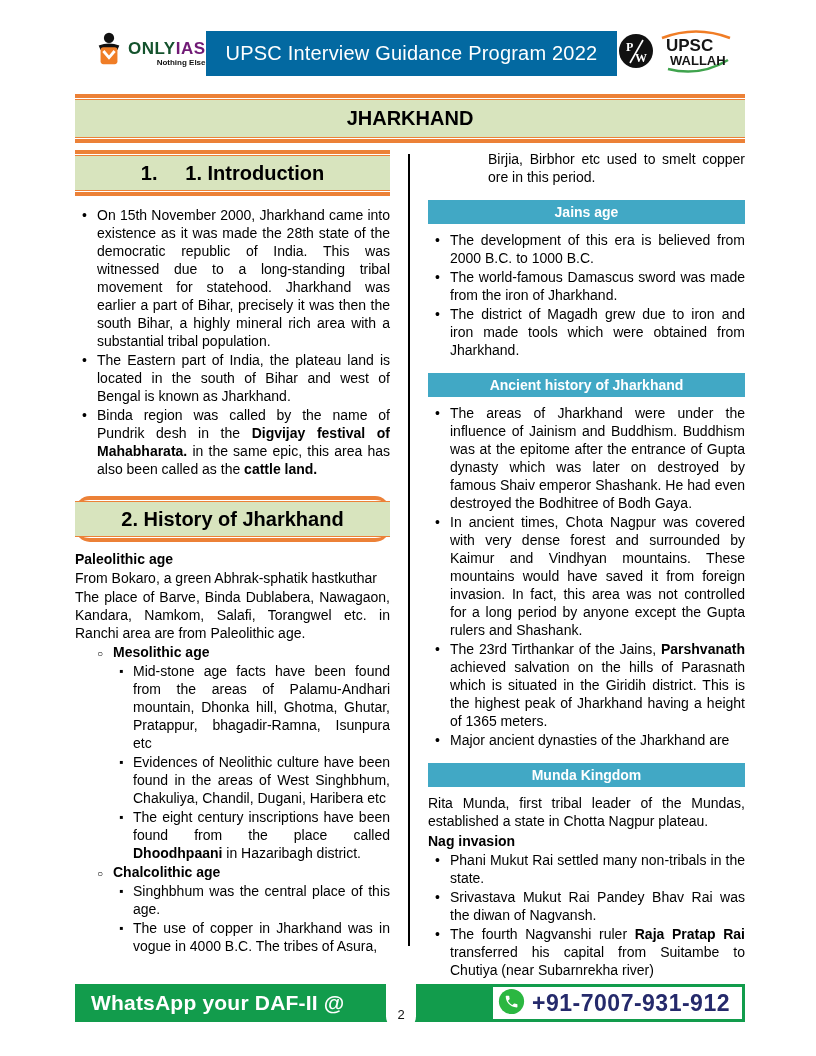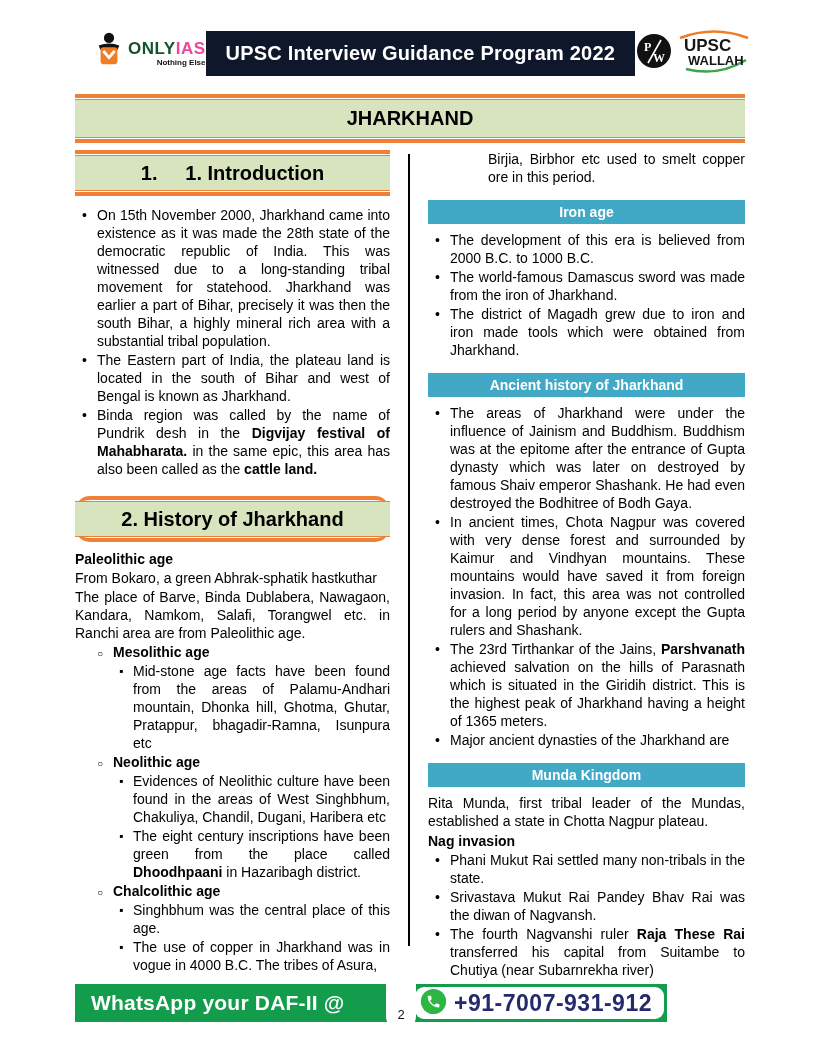--- a/index.html
+++ b/index.html
@@ -8,23 +8,23 @@
     font-family:"Liberation Sans", sans-serif;color:#000;
     -webkit-font-smoothing:antialiased;
   }
   
   .top-header{position:absolute;top:26px;left:94px;width:632px;height:54px;
     display:flex;align-items:center;justify-content:space-between;}
   .oi-logo{display:flex;align-items:center;gap:4px;}
   .oi-text{display:flex;flex-direction:column;line-height:1;}
   .oi-words{font-weight:bold;font-size:17px;letter-spacing:.5px;}
   .oi-only{color:#14532d;}
-  .oi-ias{color:#ec4899;}
+  .oi-ias{color:#701a75;}
   .oi-tag{font-size:8px;font-weight:bold;color:#111;text-align:right;margin-top:2px;}
-  .black-banner{background:#0f172a;color:#fff;font-weight:bold;font-size:20px;
+  .black-banner{background:#0369a1;color:#fff;font-weight:normal;font-size:20px;
     padding:11px 20px;white-space:nowrap;letter-spacing:.2px;}
   .pw-logo{display:flex;align-items:center;gap:3px;}
   
   .band{border-top:4px solid #EC8137;border-bottom:4px solid #EC8137;background:#fff;padding:1px 0;}
   .band-inner{background:#D8E4BE;border-top:1px solid #EC8137;border-bottom:1px solid #EC8137;
     text-align:center;font-weight:bold;}
   .title-band{position:absolute;top:94px;left:75px;width:670px;}
   .title-band .band-inner{font-size:20px;padding:7px 8px;}
   
   .columns{position:absolute;top:150px;left:75px;width:670px;height:800px;}
@@ -44,28 +44,28 @@
   .o-bullet{position:relative;padding-left:38px;margin:0 0 1px 0;}
   .o-bullet::before{content:"\25CB";position:absolute;left:22px;top:2px;font-size:10px;}
   .o-bullet span{font-weight:bold;}
   .sq-bullet{position:relative;padding-left:58px;text-align:justify;margin:0 0 1px 0;}
   .sq-bullet::before{content:"\25AA";position:absolute;left:44px;top:0;font-size:12px;}
   .para{text-align:justify;margin:0 0 1px 0;}
   .bold-line{font-weight:bold;margin:2px 0 1px 0;}
   .cont{padding-left:60px;text-align:justify;margin:0 0 1px 0;}
   .blk span.b{font-weight:bold;}
   
-  .footer{position:absolute;top:984px;left:75px;width:592px;height:38px;background:#129C4C;}
+  .footer{position:absolute;top:984px;left:75px;width:670px;height:38px;background:#129C4C;}
   .footer-label{position:absolute;left:16px;top:0;height:38px;line-height:38px;
     color:#fff;font-weight:bold;font-size:21px;letter-spacing:.2px;}
   .page-tab{position:absolute;left:311px;top:0;width:30px;height:47px;background:#fff;
     border-radius:0 0 15px 15px;}
   .page-tab .num{position:absolute;left:0;right:0;bottom:9px;text-align:center;
     font-size:13px;color:#111;}
-  .phone-pill{position:absolute;right:3px;top:3px;height:32px;background:#fff;border-radius:9px;
+  .phone-pill{position:absolute;right:3px;top:3px;height:32px;background:#fff;border-radius:0;
     display:flex;align-items:center;gap:7px;padding:0 12px 0 5px;}
   .phone-number{font-weight:bold;font-size:23px;color:#252A6B;letter-spacing:.5px;white-space:nowrap;}
 </style>
 </head>
 <body>
 
 <div class="top-header">
   <div class="oi-logo">
     <span>
       <svg width="30" height="40" viewBox="0 0 32 42">
@@ -118,45 +118,44 @@
       <div class="blk bullet"><span>The Eastern part of India, the plateau land is located in the south of Bihar and west of Bengal is known as Jharkhand.</span></div>
       <div class="blk bullet"><span>Binda region was called by the name of Pundrik desh in the </span><span class="b">Digvijay festival of Mahabharata.</span><span> in the same epic, this area has also been called as the </span><span class="b">cattle land.</span></div>
       <div class="blk green-heading spaced band">
         <div class="band-inner">2. History of Jharkhand</div>
       </div>
       <div class="blk bold-line">Paleolithic age</div>
       <div class="blk para"><span>From Bokaro, a green Abhrak-sphatik hastkuthar</span></div>
       <div class="blk para"><span>The place of Barve, Binda Dublabera, Nawagaon, Kandara, Namkom, Salafi, Torangwel etc. in Ranchi area are from Paleolithic age.</span></div>
       <div class="blk o-bullet"><span class="b">Mesolithic age</span></div>
       <div class="blk sq-bullet"><span>Mid-stone age facts have been found from the areas of Palamu-Andhari mountain, Dhonka hill, Ghotma, Ghutar, Pratappur, bhagadir-Ramna, Isunpura etc</span></div>
-      <div class="blk o-bullet"><span class="b">Neolithic age</span></div>
       <div class="blk sq-bullet"><span>Evidences of Neolithic culture have been found in the areas of West Singhbhum, Chakuliya, Chandil, Dugani, Haribera etc</span></div>
-      <div class="blk sq-bullet"><span>The eight century inscriptions have been green from the place called </span><span class="b">Dhoodhpaani</span><span> in Hazaribagh district.</span></div>
+      <div class="blk sq-bullet"><span>The eight century inscriptions have been found from the place called </span><span class="b">Dhoodhpaani</span><span> in Hazaribagh district.</span></div>
       <div class="blk o-bullet"><span class="b">Chalcolithic age</span></div>
       <div class="blk sq-bullet"><span>Singhbhum was the central place of this age.</span></div>
       <div class="blk sq-bullet"><span>The use of copper in Jharkhand was in vogue in 4000 B.C. The tribes of Asura,</span></div>
     </div>
   <div class="divider"></div>
   <div class="col" id="col-right">
       <div class="blk cont"><span>Birjia, Birbhor etc used to smelt copper ore in this period.</span></div>
-      <div class="blk teal-header">Iron age</div>
+      <div class="blk teal-header">Jains age</div>
       <div class="blk bullet"><span>The development of this era is believed from 2000 B.C. to 1000 B.C.</span></div>
       <div class="blk bullet"><span>The world-famous Damascus sword was made from the iron of Jharkhand.</span></div>
       <div class="blk bullet"><span>The district of Magadh grew due to iron and iron made tools which were obtained from Jharkhand.</span></div>
       <div class="blk teal-header">Ancient history of Jharkhand</div>
       <div class="blk bullet"><span>The areas of Jharkhand were under the influence of Jainism and Buddhism. Buddhism was at the epitome after the entrance of Gupta dynasty which was later on destroyed by famous Shaiv emperor Shashank. He had even destroyed the Bodhitree of Bodh Gaya.</span></div>
       <div class="blk bullet"><span>In ancient times, Chota Nagpur was covered with very dense forest and surrounded by Kaimur and Vindhyan mountains. These mountains would have saved it from foreign invasion. In fact, this area was not controlled for a long period by anyone except the Gupta rulers and Shashank.</span></div>
       <div class="blk bullet"><span>The 23rd Tirthankar of the Jains, </span><span class="b">Parshvanath</span><span> achieved salvation on the hills of Parasnath which is situated in the Giridih district. This is the highest peak of Jharkhand having a height of 1365 meters.</span></div>
       <div class="blk bullet"><span>Major ancient dynasties of the Jharkhand are</span></div>
       <div class="blk teal-header">Munda Kingdom</div>
       <div class="blk para"><span>Rita Munda, first tribal leader of the Mundas, established a state in Chotta Nagpur plateau.</span></div>
       <div class="blk bold-line">Nag invasion</div>
       <div class="blk bullet"><span>Phani Mukut Rai settled many non-tribals in the state.</span></div>
       <div class="blk bullet"><span>Srivastava Mukut Rai Pandey Bhav Rai was the diwan of Nagvansh.</span></div>
-      <div class="blk bullet"><span>The fourth Nagvanshi ruler </span><span class="b">Raja These Rai</span><span> transferred his capital from Suitambe to Chutiya (near Subarnrekha river)</span></div>
+      <div class="blk bullet"><span>The fourth Nagvanshi ruler </span><span class="b">Raja Pratap Rai</span><span> transferred his capital from Suitambe to Chutiya (near Subarnrekha river)</span></div>
     </div>
 </div>
 
 <div class="footer">
   <div class="footer-label">WhatsApp your DAF-II @</div>
   <div class="page-tab">
     <div class="num">2</div>
   </div>
   <div class="phone-pill">
     <span>

